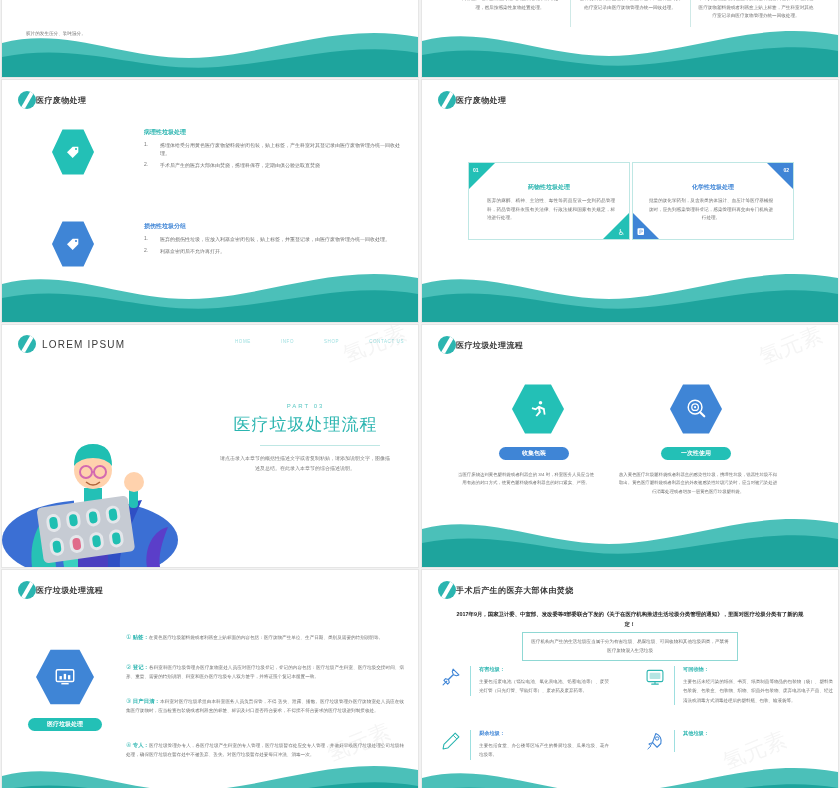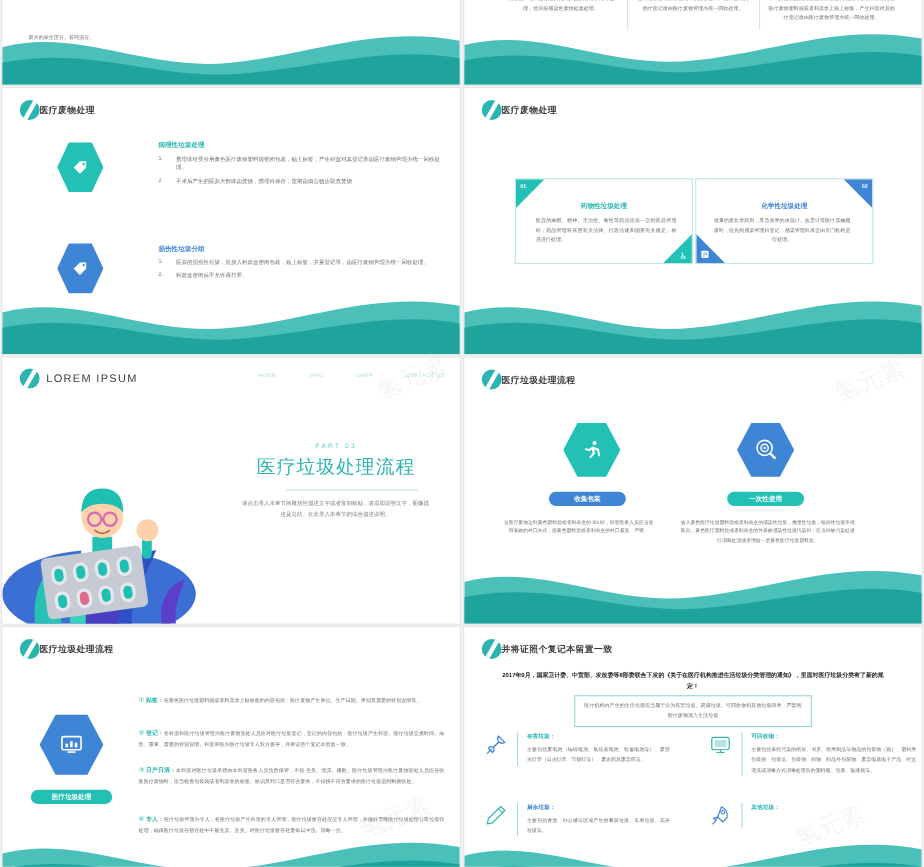--- a/index.html
+++ b/index.html
@@ -349,21 +349,21 @@
       <svg viewBox="0 0 416 60" preserveAspectRatio="none">
         <path d="M0,24 C70,6 130,46 208,38 C280,31 340,4 416,18 L416,60 L0,60 Z" fill="#2bb5ad" opacity="0.85"></path>
         <path d="M0,38 C80,22 140,54 216,48 C290,42 350,22 416,34 L416,60 L0,60 Z" fill="#1ea49d"></path>
       </svg>
     </div>
   </div>
 
   <div class="slide s8">
     <div class="s-head">
       <div class="logo"></div>
-      <div class="s-title">并将证照个复记本留置一致</div>
+      <div class="s-title">手术后产生的医弃大部体由焚烧</div>
     </div>
 
     <div class="s8-lead">2017年9月，国家卫计委、中宣部、发改委等8部委联合下发的《关于在医疗机构推进生活垃圾分类管理的通知》，里面对医疗垃圾分类有了新的规定！</div>
     <div class="s8-box">医疗机构内产生的生活垃圾应当属于分为有害垃圾、易腐垃圾、可回收物和其他垃圾四类，严禁将医疗废物混入生活垃圾</div>
 
     <div class="cat" style="left:18px;top:96px;">
       <div class="cat-ico">
         <svg width="20" height="20" viewBox="0 0 24 24">
           <path d="M14.5 2.5 L21.5 9.5 L18.5 10.5 L15 9.2 L9 15.2 L10 18.5 L8 20.5 L3.5 16 L5.5 14 L8.8 15 L14.8 9 L13.5 5.5 Z" fill="none" stroke="#3f85d6" stroke-width="1.3" stroke-linejoin="round"></path>
           <path d="M7 17 L2.5 21.5" stroke="#3f85d6" stroke-width="1.3" stroke-linecap="round"></path>

